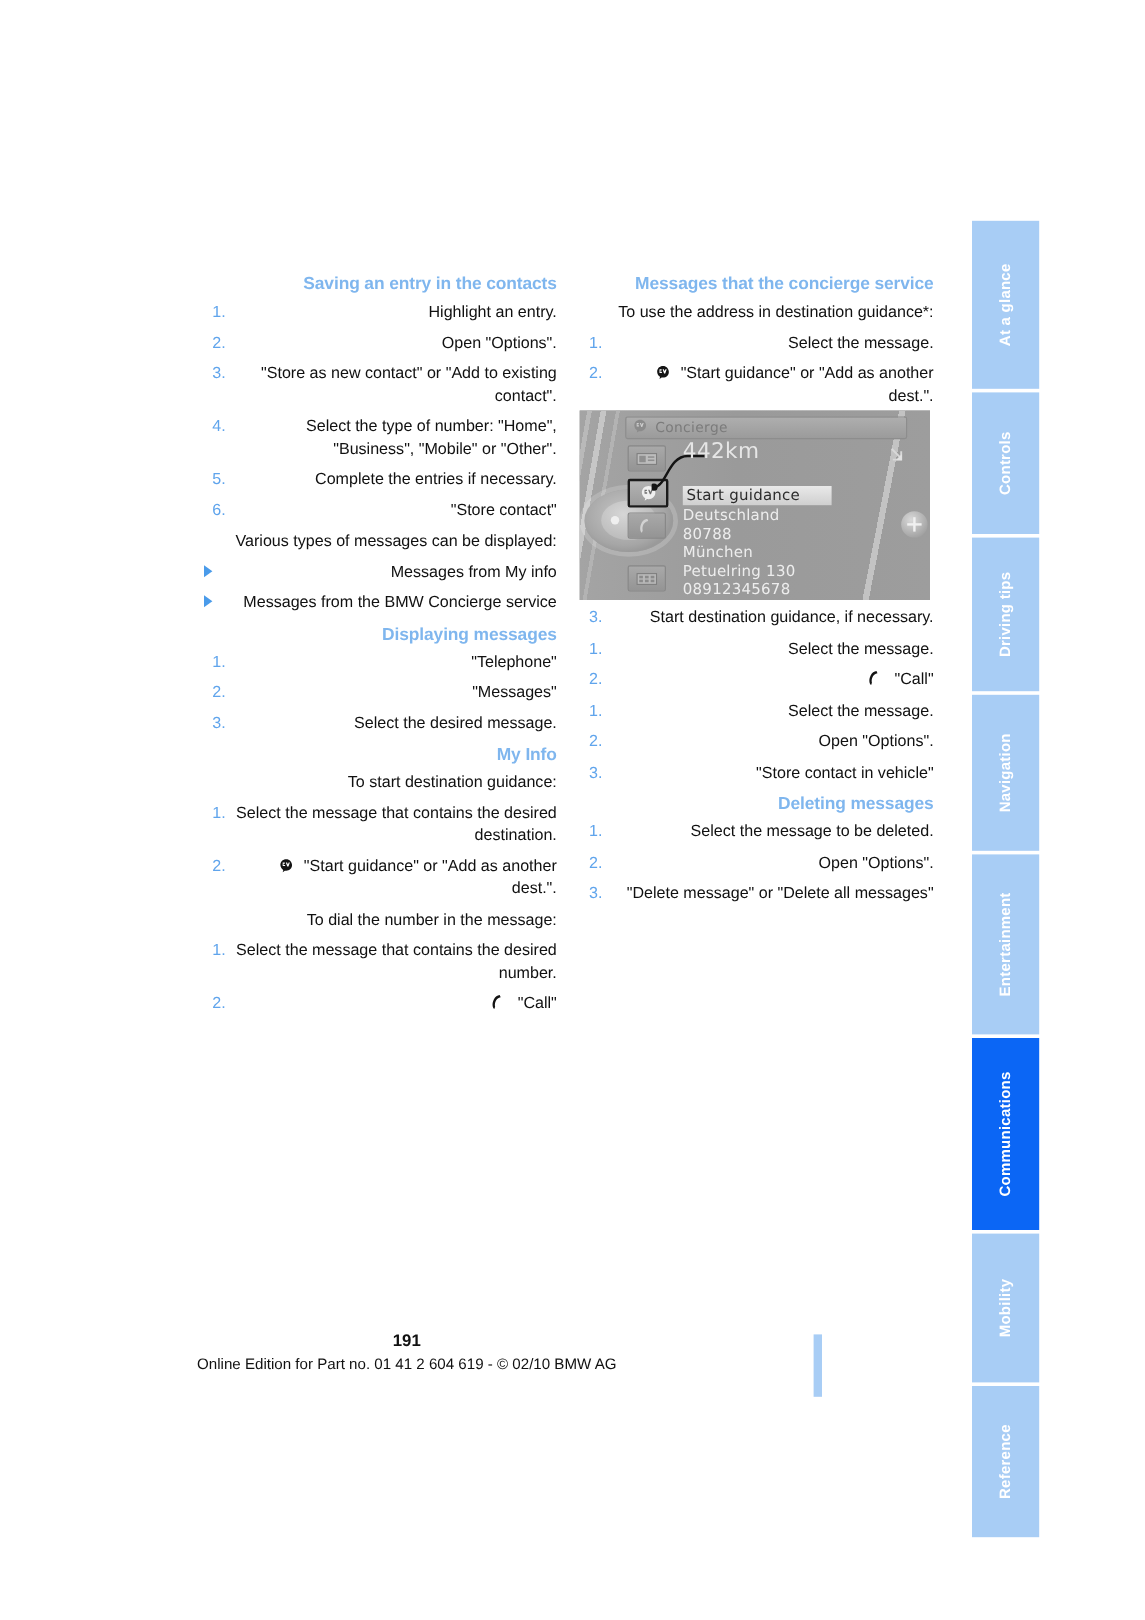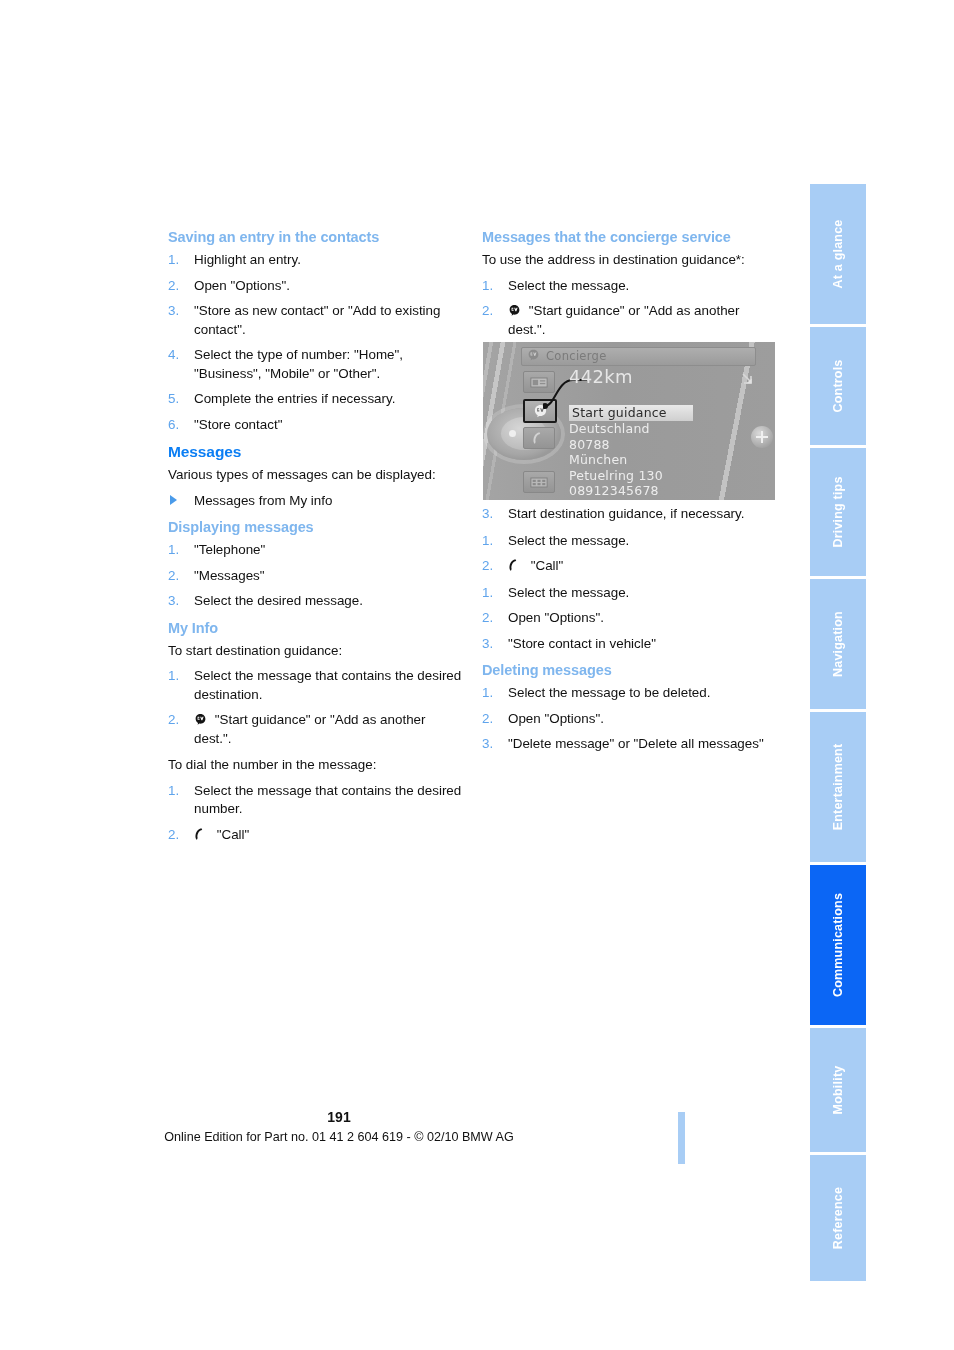--- a/index.html
+++ b/index.html
@@ -20,20 +20,21 @@
   .page {
     position: absolute;
     inset: 0;
   }
 
   
   .col {
     position: absolute;
     top: 228px;
     width: 296px;
+    text-align: right;
   }
   .col-left  { left: 168px; }
   .col-right { left: 482px; }
 
   
   h2.sec {
     font-size: 15.5px;
     line-height: 19px;
     font-weight: bold;
     color: #0b7ef4;
@@ -343,28 +344,31 @@
       <li>
         <span class="num">5.</span>
         <span>Complete the entries if necessary.</span>
       </li>
       <li>
         <span class="num">6.</span>
         <span>"Store contact"</span>
       </li>
     </ol>
 
-    <h2 class="sec gap-top-md">Messages</h2>
 
     <p class="body">Various types of messages can be displayed:</p>
 
     <ul class="tris">
       <li>
         <span class="tri"></span>
         <span>Messages from My info</span>
+      </li>
+      <li>
+        <span class="tri"></span>
+        <span>Messages from the BMW Concierge service</span>
       </li>
     </ul>
 
     <h3 class="sub gap-top-md">Displaying messages</h3>
 
     <ol class="steps">
       <li>
         <span class="num">1.</span>
         <span>"Telephone"</span>
       </li>

